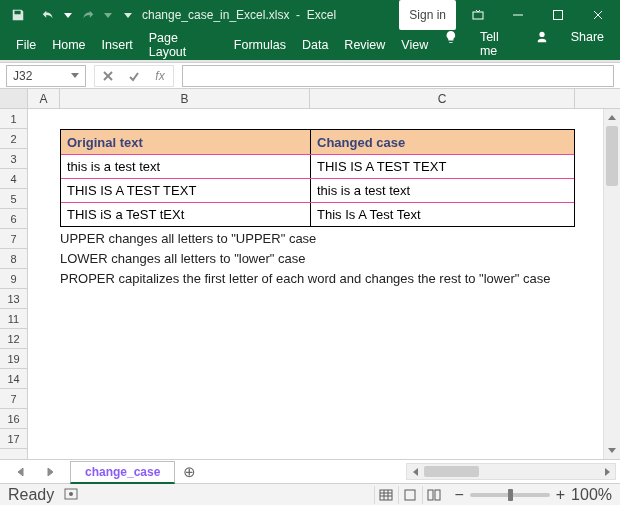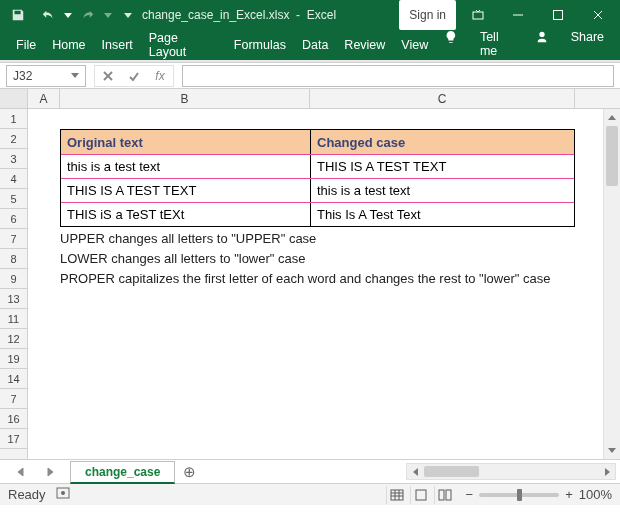--- a/index.html
+++ b/index.html
@@ -48,28 +48,28 @@
   .note1 { top: 122px; }
   .note2 { top: 142px; }
   .note3 { top: 162px; }
   .vsb { width: 17px; background: #f0f0f0; border-left: 1px solid #e0e0e0; display: flex; flex-direction: column; }
   .vsb .arr { height: 17px; display: flex; align-items: center; justify-content: center; }
   .vsb .track { flex: 1; position: relative; }
   .vsb .thumb { position: absolute; left: 2px; right: 2px; top: 0; height: 60px; background: #cdcdcd; border-radius: 2px; }
   .sheet-tabs { height: 24px; background: #fff; border-top: 1px solid #d0d0d0; display: flex; align-items: center; font-size: 12px; }
   .sheet-nav { width: 70px; display: flex; justify-content: space-around; color: #8a8a8a; padding: 0 6px; }
   .sheet-nav span svg { width: 8px; height: 8px; stroke: #8a8a8a; fill: #8a8a8a; }
-  .sheet-tab { padding: 3px 14px; background: #fff; border: 1px solid #bfbfbf; border-bottom: 2px solid #0e6839; color: #15803d; font-weight: 600; position: relative; top: 1px; }
+  .sheet-tab { padding: 3px 14px; background: #fff; border: 1px solid #bfbfbf; border-bottom: 2px solid #0e6839; color: #8b5cf6; font-weight: 600; position: relative; top: 1px; }
   .add-sheet { width: 28px; text-align: center; color: #6a6a6a; font-size: 15px; }
   .sheet-tabs .spacer { flex: 1; }
   .hsb { width: 210px; height: 17px; background: #f0f0f0; border: 1px solid #e0e0e0; display: flex; align-items: center; margin-right: 4px; }
   .hsb .arr { width: 17px; display: flex; align-items: center; justify-content: center; }
   .hsb .track { flex: 1; position: relative; height: 100%; }
   .hsb .thumb { position: absolute; top: 2px; bottom: 2px; left: 0; width: 55px; background: #cdcdcd; border-radius: 2px; }
-  .statusbar { height: 22px; background: #f3f3f3; border-top: 1px solid #d0d0d0; display: flex; align-items: center; padding: 0 8px; font-size: 13px; color: #4a4a4a; gap: 10px; }
+  .statusbar { height: 22px; background: #f3f3f3; border-top: 1px solid #d0d0d0; display: flex; align-items: center; padding: 0 8px; font-size: 16px; color: #4a4a4a; gap: 10px; }
   .statusbar .spacer { flex: 1; }
   .view-btns { display: flex; gap: 2px; }
   .view-btns .vb { width: 22px; height: 18px; display: flex; align-items: center; justify-content: center; border-left: 1px solid #dadada; }
   .view-btns .vb svg { width: 14px; height: 12px; fill: #5a5a5a; }
   .zoom { display: flex; align-items: center; gap: 6px; }
   .zoom .slider { width: 80px; height: 4px; background: #c9c9c9; position: relative; border-radius: 2px; }
   .zoom .slider .knob { position: absolute; top: -4px; left: 38px; width: 5px; height: 12px; background: #7a7a7a; border-radius: 1px; }
   .tri { width:0; height:0; display:inline-block; }
   .tri.d { border-left:4px solid transparent; border-right:4px solid transparent; border-top:5px solid #fff; }
   .tri.dgrey { border-left:4px solid transparent; border-right:4px solid transparent; border-top:5px solid #7a7a7a; }

